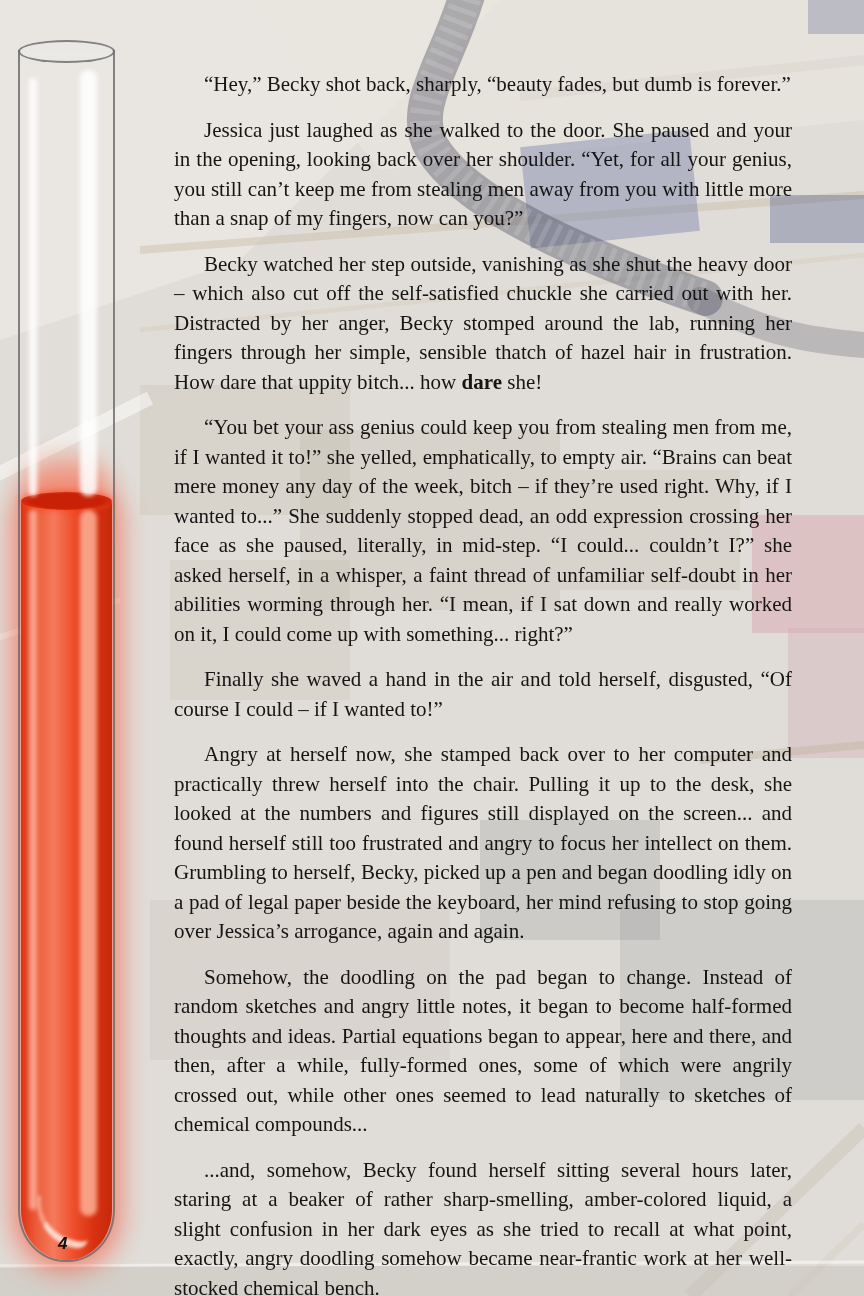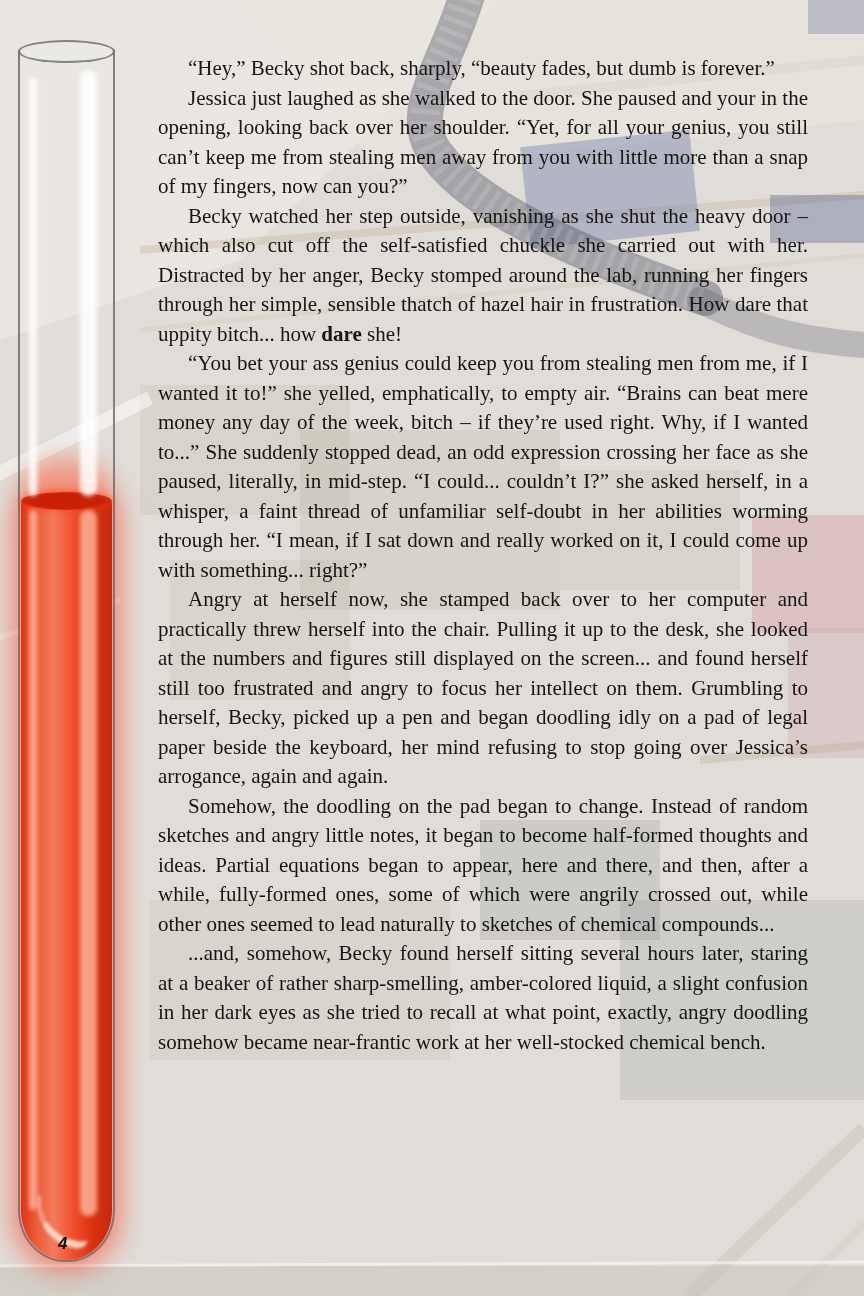--- a/index.html
+++ b/index.html
@@ -62,21 +62,21 @@
     position:absolute;left:58px;top:1234px;z-index:3;
     font-family:"Liberation Sans","DejaVu Sans",sans-serif;
     font-size:17px;font-weight:bold;color:#111;font-style:italic;
   }
   
   .story{
     position:absolute;left:158px;top:54px;width:650px;z-index:3;
     font-size:21px;line-height:29.5px;color:#161514;
     text-align:justify;
   }
-  .story p{margin:0;text-indent:30px;}
+  .story p{margin:16px;text-indent:30px;}
   .story .em{font-weight:bold;}
 </style>
 </head>
 <body>
 
 <div class="bg">
   <svg width="864" height="1296" viewBox="0 0 864 1296" xmlns="http://www.w3.org/2000/svg">
     <rect x="0" y="0" width="864" height="1296" fill="#e0ddd8"></rect>
 
     <polygon points="0,0 500,0 240,260 0,340" fill="#ebe9e5" opacity="0.8"></polygon>
@@ -131,16 +131,17 @@
   <div class="tube-rim"></div>
 </div>
 
 <div class="page-number">4</div>
 
 <div class="story">
     <p><span>“Hey,” Becky shot back, sharply, “beauty fades, but dumb is forever.”</span></p>
     <p><span>Jessica just laughed as she walked to the door. She paused and your in the opening, looking back over her shoulder. “Yet, for all your genius, you still can’t keep me from stealing men away from you with little more than a snap of my fingers, now can you?”</span></p>
     <p><span>Becky watched her step outside, vanishing as she shut the heavy door – which also cut off the self-satisfied chuckle she carried out with her. Distracted by her anger, Becky stomped around the lab, running her fingers through her simple, sensible thatch of hazel hair in frustration. How dare that uppity bitch... how </span><span class="em">dare</span><span> she!</span></p>
     <p><span>“You bet your ass genius could keep you from stealing men from me, if I wanted it to!” she yelled, emphatically, to empty air. “Brains can beat mere money any day of the week, bitch – if they’re used right. Why, if I wanted to...” She suddenly stopped dead, an odd expression crossing her face as she paused, literally, in mid-step. “I could... couldn’t I?” she asked herself, in a whisper, a faint thread of unfamiliar self-doubt in her abilities worming through her. “I mean, if I sat down and really worked on it, I could come up with something... right?”</span></p>
+    <p><span>Finally she waved a hand in the air and told herself, disgusted, “Of course I could – if I wanted to!”</span></p>
     <p><span>Angry at herself now, she stamped back over to her computer and practically threw herself into the chair. Pulling it up to the desk, she looked at the numbers and figures still displayed on the screen... and found herself still too frustrated and angry to focus her intellect on them. Grumbling to herself, Becky, picked up a pen and began doodling idly on a pad of legal paper beside the keyboard, her mind refusing to stop going over Jessica’s arrogance, again and again.</span></p>
     <p><span>Somehow, the doodling on the pad began to change. Instead of random sketches and angry little notes, it began to become half-formed thoughts and ideas. Partial equations began to appear, here and there, and then, after a while, fully-formed ones, some of which were angrily crossed out, while other ones seemed to lead naturally to sketches of chemical compounds...</span></p>
     <p><span>...and, somehow, Becky found herself sitting several hours later, staring at a beaker of rather sharp-smelling, amber-colored liquid, a slight confusion in her dark eyes as she tried to recall at what point, exactly, angry doodling somehow became near-frantic work at her well-stocked chemical bench.</span></p>
   </div>
 
 </body></html>

